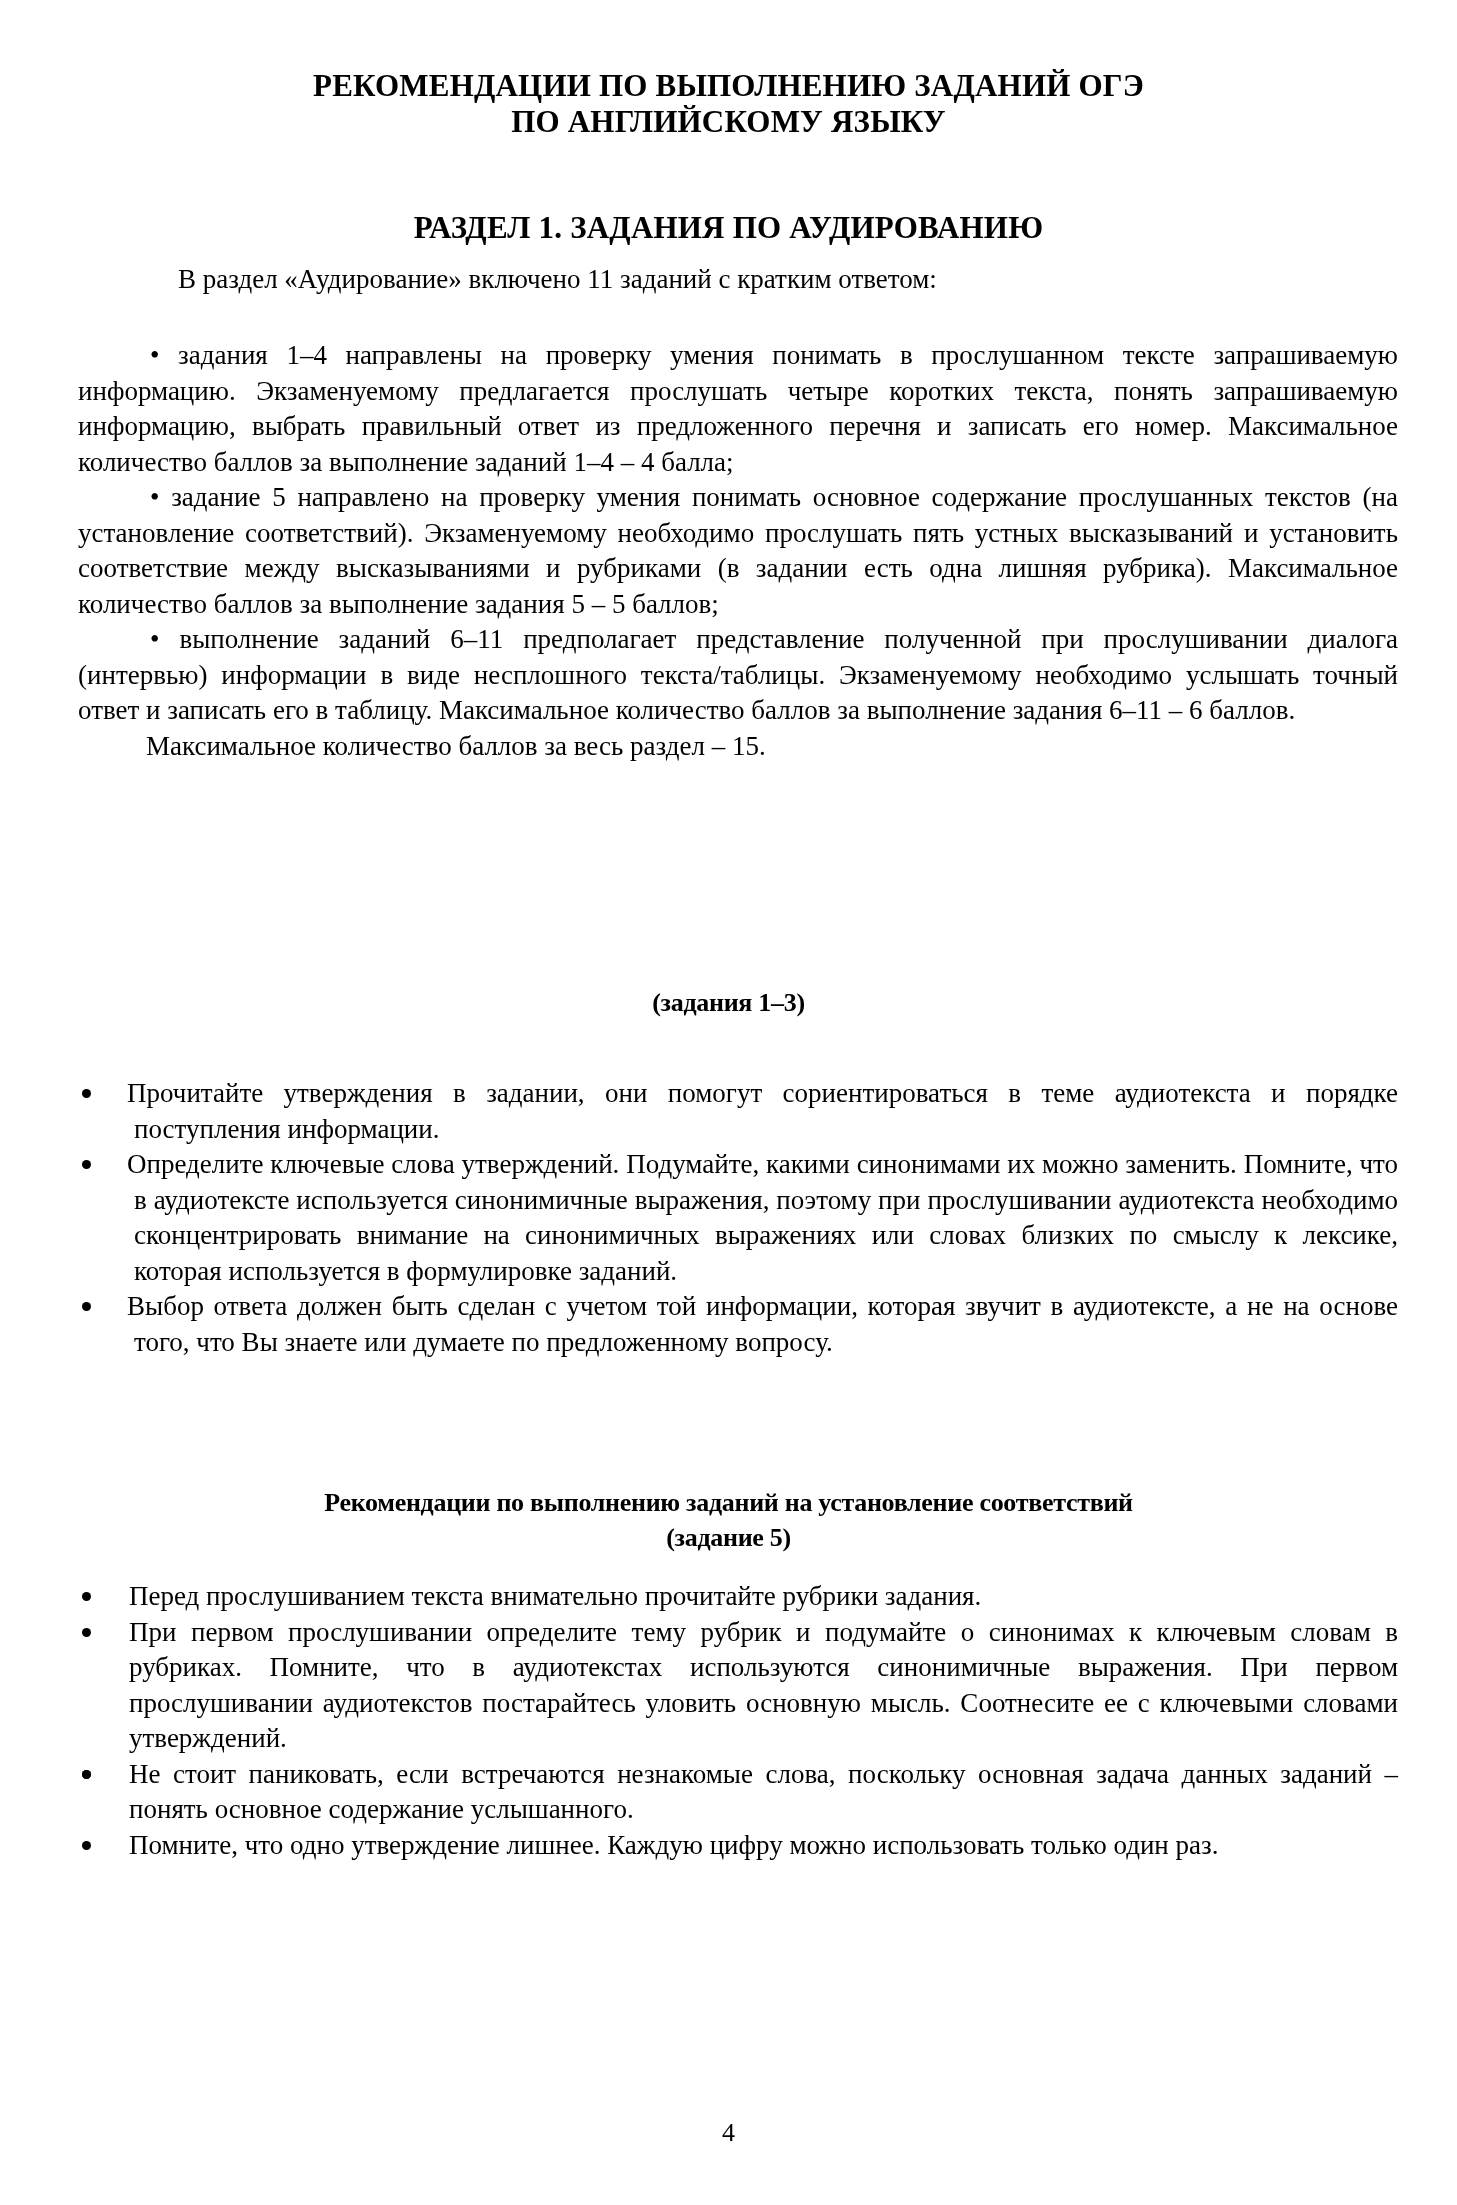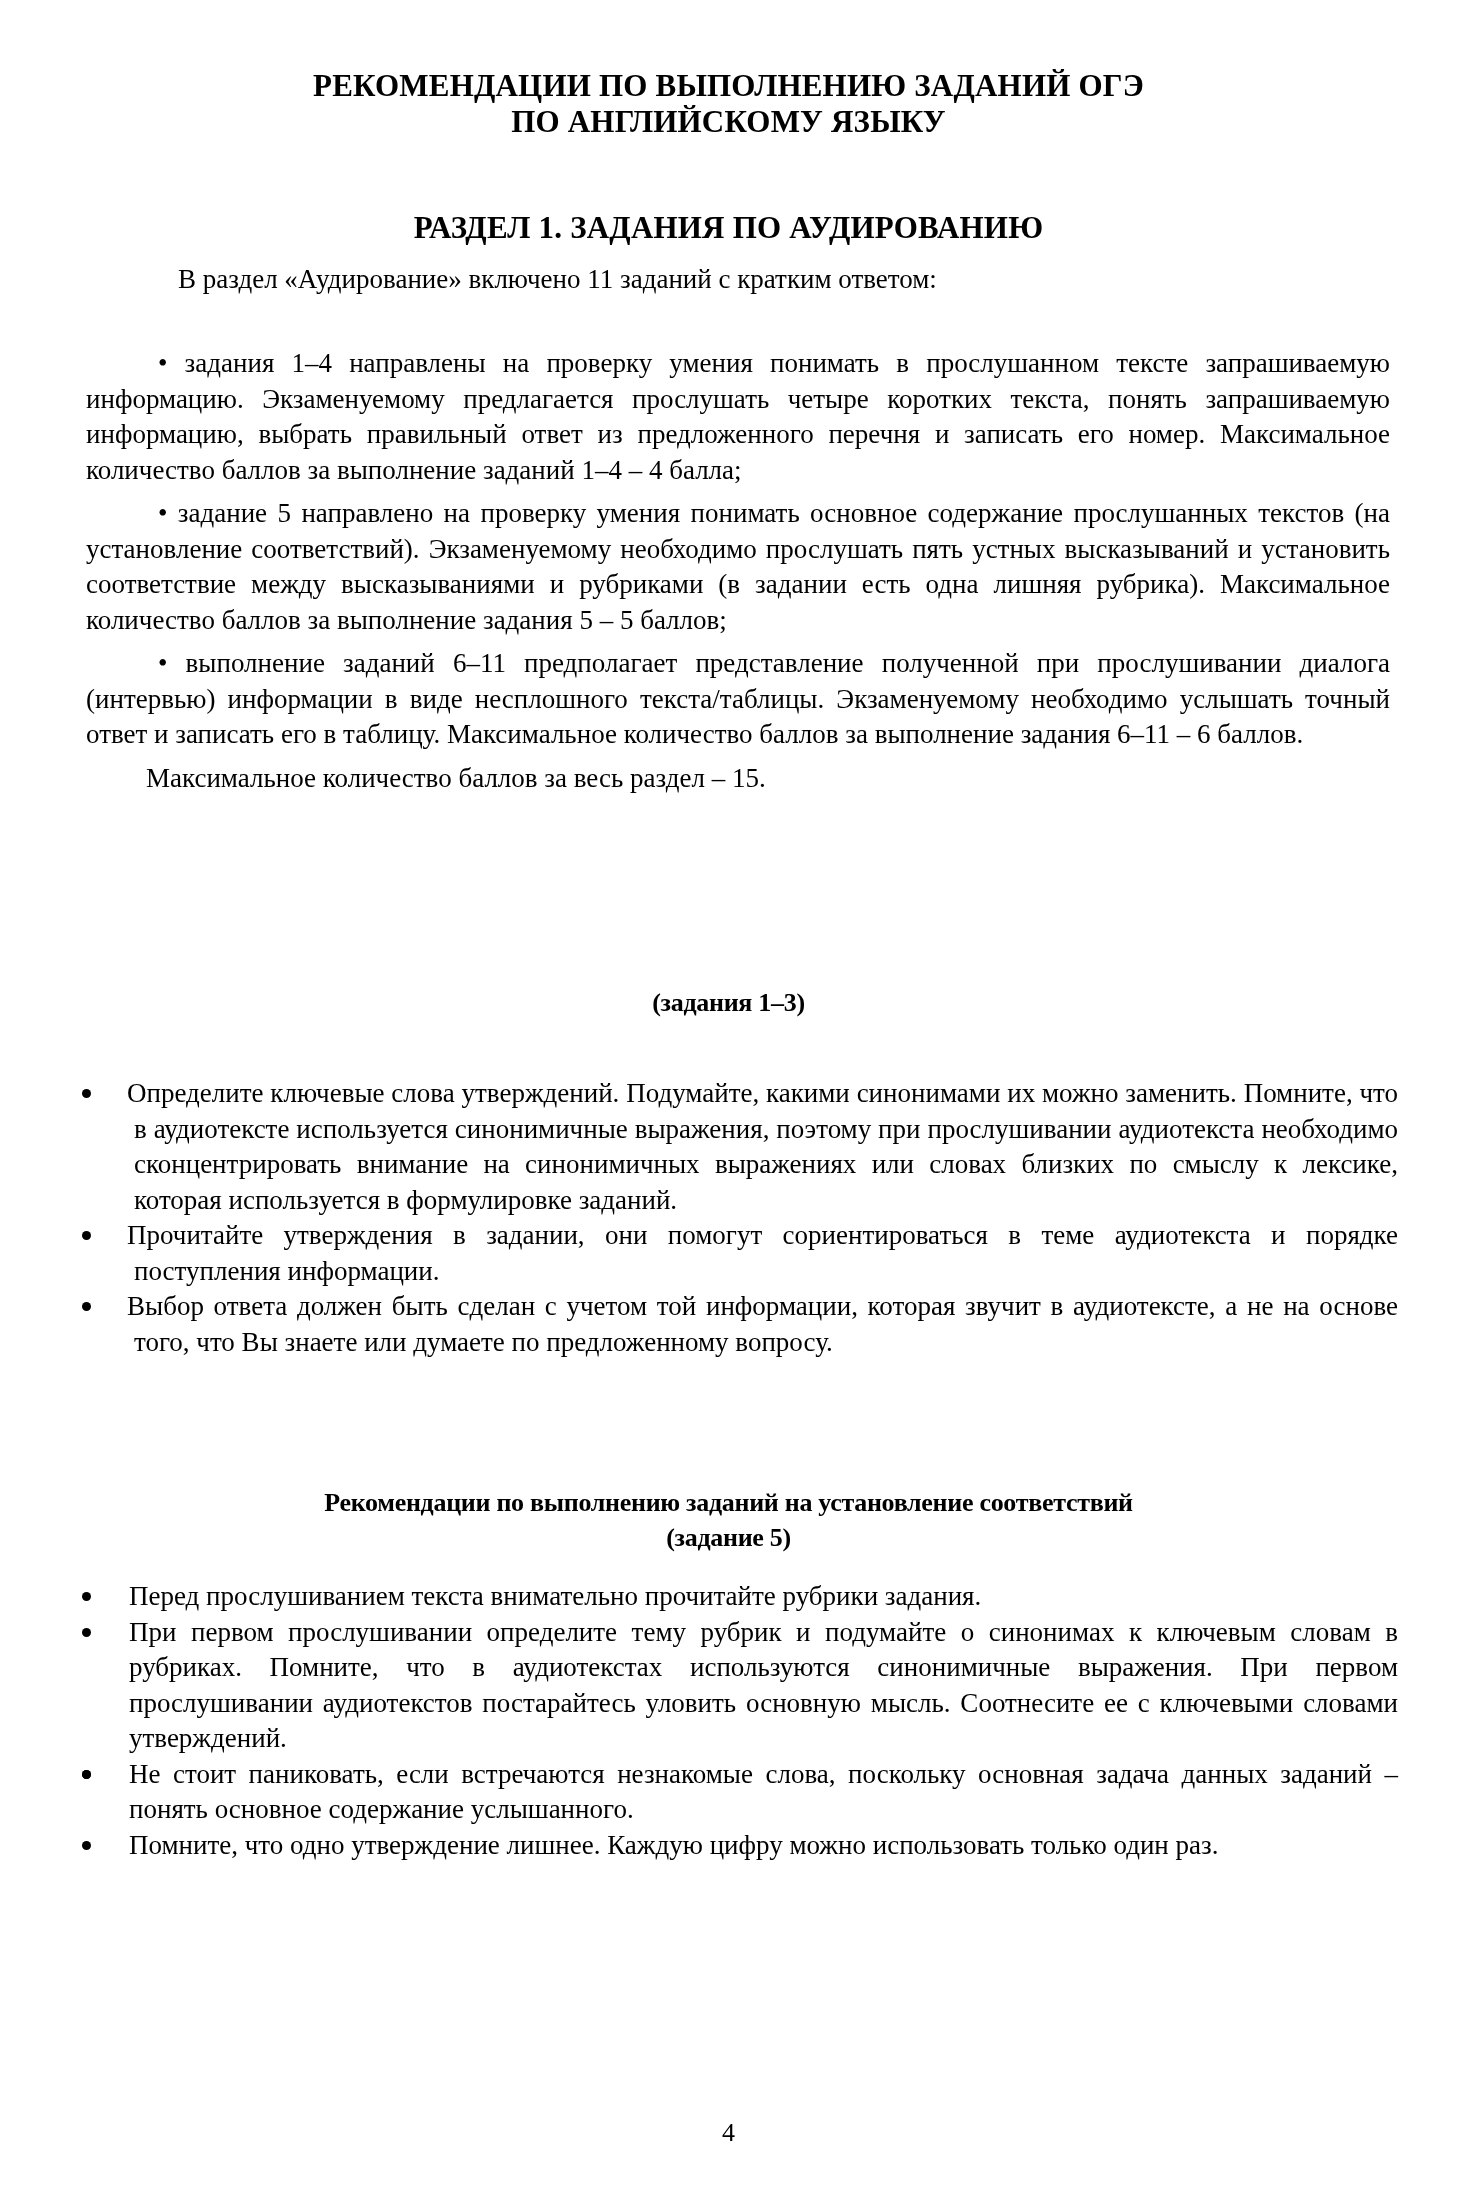--- a/index.html
+++ b/index.html
@@ -15,21 +15,21 @@
   }
   .title-1 { top: 67px; }
   .title-2 { top: 103px; }
   .section-title { top: 185px; margin-top: 24px; }
   .para {
     position: absolute; left: 78px; width: 1320px;
     font-size: 27px; line-height: 35.5px; text-align: justify;
   }
   .intro { top: 262px; left: 178px; width: 1220px; text-align: left; }
   .block1 { top: 338px; }
-  .p-indent { text-indent: 72px; margin: 8px; font-family: Liberation Serif, serif; }
+  .p-indent { text-indent: 72px; margin: 0; font-family: Liberation Serif, serif; }
   .p-indent-small { text-indent: 68px; margin: 0; }
   .sub-heading {
     position: absolute; left: 0; width: 1457px; text-align: center;
     font-weight: bold; font-size: 26px; line-height: 35px; letter-spacing: -0.3px;
   }
   .sub1 { top: 985px; }
   .sub2 { top: 1485px; }
   ul.bullets {
     position: absolute; left: 78px; width: 1320px; margin: 0; padding: 0; list-style: none;
     font-size: 27px; line-height: 35.5px; text-align: justify;
@@ -67,22 +67,22 @@
     <p class="p-indent">• задание 5 направлено на проверку умения понимать основное содержание прослушанных текстов (на установление соответствий). Экзаменуемому необходимо прослушать пять устных высказываний и установить соответствие между высказываниями и рубриками (в задании есть одна лишняя рубрика). Максимальное количество баллов за выполнение задания 5 – 5 баллов;</p>
     <p class="p-indent">• выполнение заданий 6–11 предполагает представление полученной при прослушивании диалога (интервью) информации в виде несплошного текста/таблицы. Экзаменуемому необходимо услышать точный ответ и записать его в таблицу. Максимальное количество баллов за выполнение задания 6–11 – 6 баллов.</p>
     <p class="p-indent-small">Максимальное количество баллов за весь раздел – 15.</p>
   </div>
 
   <div class="sub-heading sub1">
     <div>(задания 1–3)</div>
   </div>
 
   <ul class="bullets list1">
+    <li><span class="dot"></span><span>Прочитайте утверждения в задании, они помогут сориентироваться в теме аудиотекста и порядке поступления информации.</span></li>
     <li><span class="dot"></span><span>Определите ключевые слова утверждений. Подумайте, какими синонимами их можно заменить. Помните, что в аудиотексте используется синонимичные выражения, поэтому при прослушивании аудиотекста необходимо сконцентрировать внимание на синонимичных выражениях или словах близких по смыслу к лексике, которая используется в формулировке заданий.</span></li>
-    <li><span class="dot"></span><span>Прочитайте утверждения в задании, они помогут сориентироваться в теме аудиотекста и порядке поступления информации.</span></li>
     <li><span class="dot"></span><span>Выбор ответа должен быть сделан с учетом той информации, которая звучит в аудиотексте, а не на основе того, что Вы знаете или думаете по предложенному вопросу.</span></li>
   </ul>
 
   <div class="sub-heading sub2">
     <div>Рекомендации по выполнению заданий на установление соответствий</div>
     <div>(задание 5)</div>
   </div>
 
   <ul class="bullets list2">
     <li><span class="dot"></span><span>Перед прослушиванием текста внимательно прочитайте рубрики задания.</span></li>

